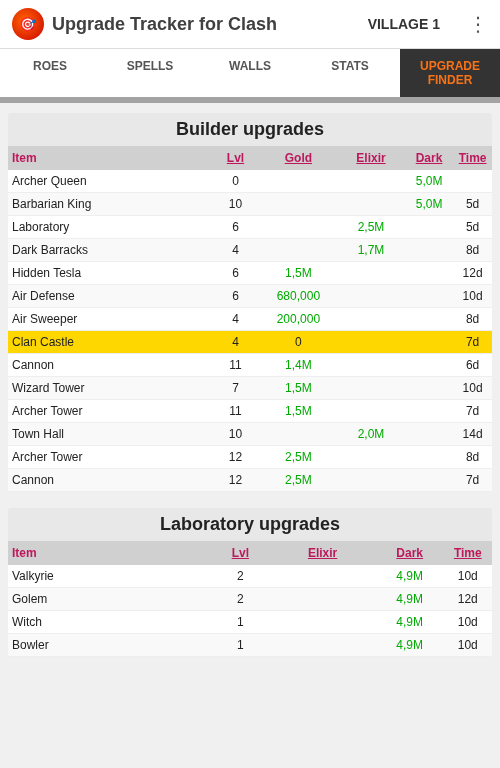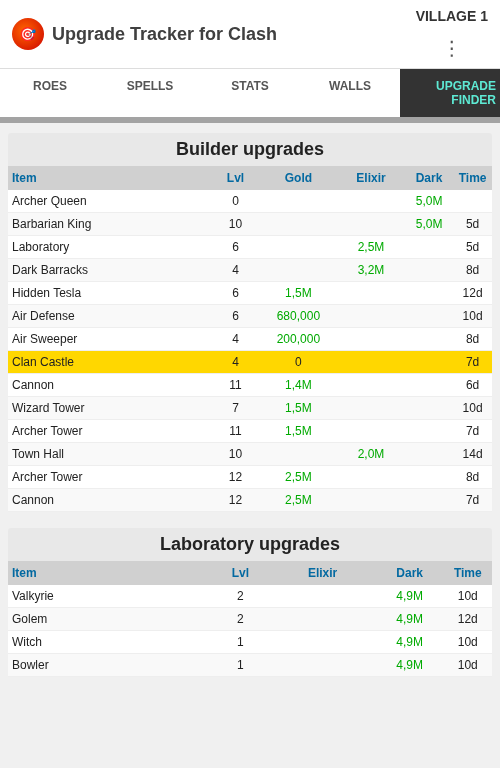--- a/index.html
+++ b/index.html
@@ -34,22 +34,21 @@
       font-size: 14px;
     }
     .header-title {
       font-size: 18px;
       font-weight: bold;
       color: #404040;
     }
     .header-right {
       display: flex;
       align-items: center;
-      gap: 12px;
-      flex-direction: column;
+      gap: 28px;
     }
     .village-label {
       font-weight: bold;
       font-size: 14px;
       color: #333;
     }
     .menu-icon {
       font-size: 20px;
       color: #555;
       cursor: pointer;
@@ -66,22 +65,21 @@
       text-align: center;
       padding: 10px 4px;
       font-size: 12px;
       font-weight: bold;
       color: #555;
       cursor: pointer;
       text-transform: uppercase;
     }
     .tab.active {
       background: #333;
-      color: #5eead4;
-      text-align: right;
+      color: #f97316;
     }
 
     
     .content {
       padding: 10px 8px;
       overflow-y: auto;
     }
 
     
     .section {
@@ -101,25 +99,26 @@
     table {
       width: 100%;
       border-collapse: collapse;
       background: #fff;
     }
     th {
       background: #d0d0d0;
       padding: 5px 4px;
       font-size: 12px;
       font-weight: bold;
-      color: #0369a1;
+      color: #be185d;
       text-align: left;
     }
     th:not(:first-child) {
       text-align: center;
+      text-decoration: underline;
     }
     td {
       padding: 4px 4px;
       font-size: 12px;
       color: #222;
       border-bottom: 1px solid #eee;
       text-align: left;
     }
     td:not(:first-child) {
       text-align: center;
@@ -158,22 +157,22 @@
   </div>
   <div class="header-right">
     <span class="village-label">VILLAGE 1</span>
     <span class="menu-icon">⋮</span>
   </div>
 </div>
 
 <div class="tabs">
   <div class="tab">ROES</div>
   <div class="tab">SPELLS</div>
+  <div class="tab">WALLS</div>
   <div class="tab">STATS</div>
-  <div class="tab">WALLS</div>
   <div class="tab active">UPGRADE FINDER</div>
 </div>
 
 <div class="content">
 
   <div class="section">
     <div class="section-title">Builder upgrades</div>
     <table class="builder-table">
       <thead>
         <tr>
@@ -207,21 +206,21 @@
     <td>6</td>
     <td class=""></td>
     <td class="text-green">2,5M</td>
     <td class=""></td>
     <td>5d</td>
   </tr>
           <tr>
     <td>Dark Barracks</td>
     <td>4</td>
     <td class=""></td>
-    <td class="text-green">3,2M</td>
+    <td class="text-green">1,7M</td>
     <td class=""></td>
     <td>8d</td>
   </tr>
           <tr>
     <td>Hidden Tesla</td>
     <td>6</td>
     <td class="text-green">1,5M</td>
     <td class=""></td>
     <td class=""></td>
     <td>12d</td>

